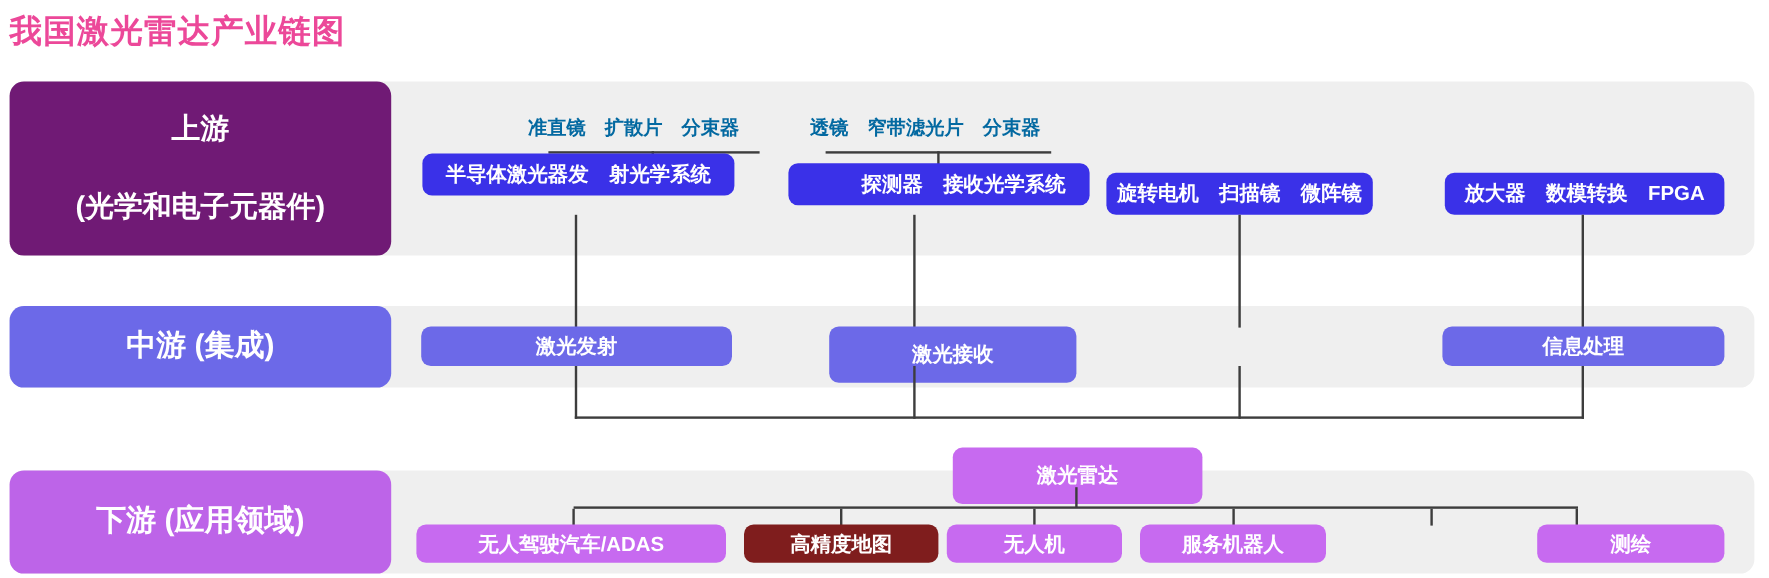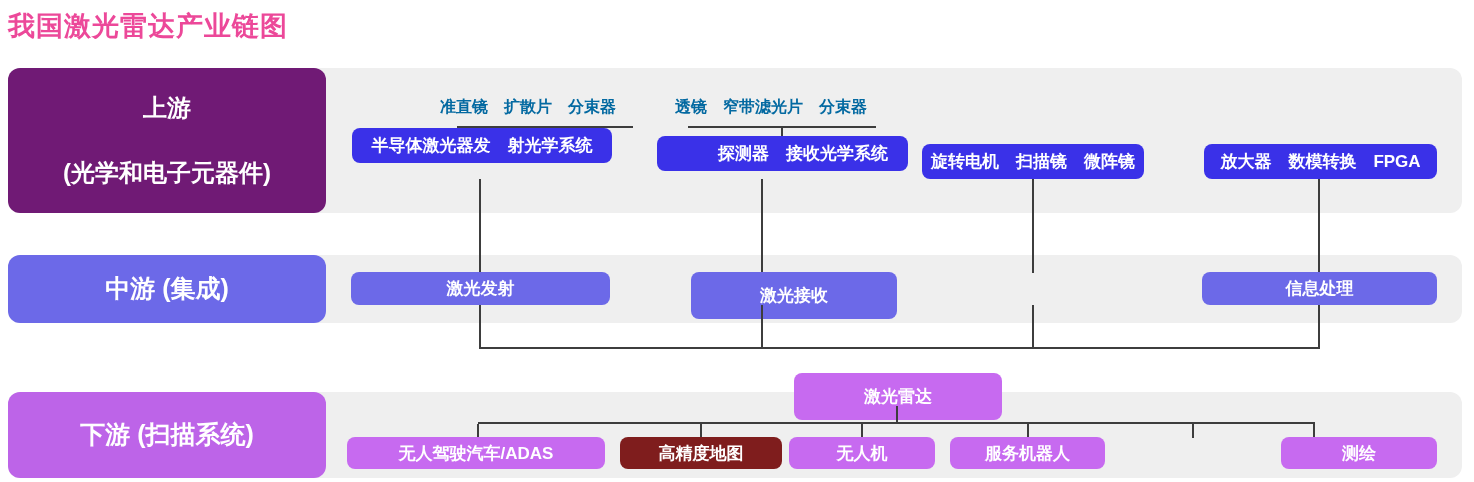--- a/index.html
+++ b/index.html
@@ -25,21 +25,21 @@
   <div class="abs band" style="left:8px;top:392px;width:1454px;height:86px;"></div>
 
   <div class="abs stage-label" style="left:8px;top:68px;width:318px;height:145px;background:#701a75;font-size:24px;gap:32px;">
     <span>上游</span>
     <span>(光学和电子元器件)</span>
   </div>
   <div class="abs stage-label" style="left:8px;top:255px;width:318px;height:68px;background:#6c69e8;font-size:25px;">
     <span>中游 (集成)</span>
   </div>
   <div class="abs stage-label" style="left:8px;top:392px;width:318px;height:86px;background:#bd64e8;font-size:25px;">
-    <span>下游 (扫描系统)</span>
+    <span>下游 (应用领域)</span>
   </div>
 
   <div class="abs sublabel" style="left:440px;top:97px;width:210px;">准直镜　扩散片　分束器</div>
   <div class="abs hline" style="left:457px;top:126px;width:176px;height:2px;"></div>
   <div class="abs vline" style="left:543px;top:126px;width:2px;height:19px;"></div>
 
   <div class="abs sublabel" style="left:675px;top:97px;width:210px;">透镜　窄带滤光片　分束器</div>
   <div class="abs hline" style="left:688px;top:126px;width:188px;height:2px;"></div>
   <div class="abs vline" style="left:781px;top:126px;width:2px;height:19px;"></div>
 

